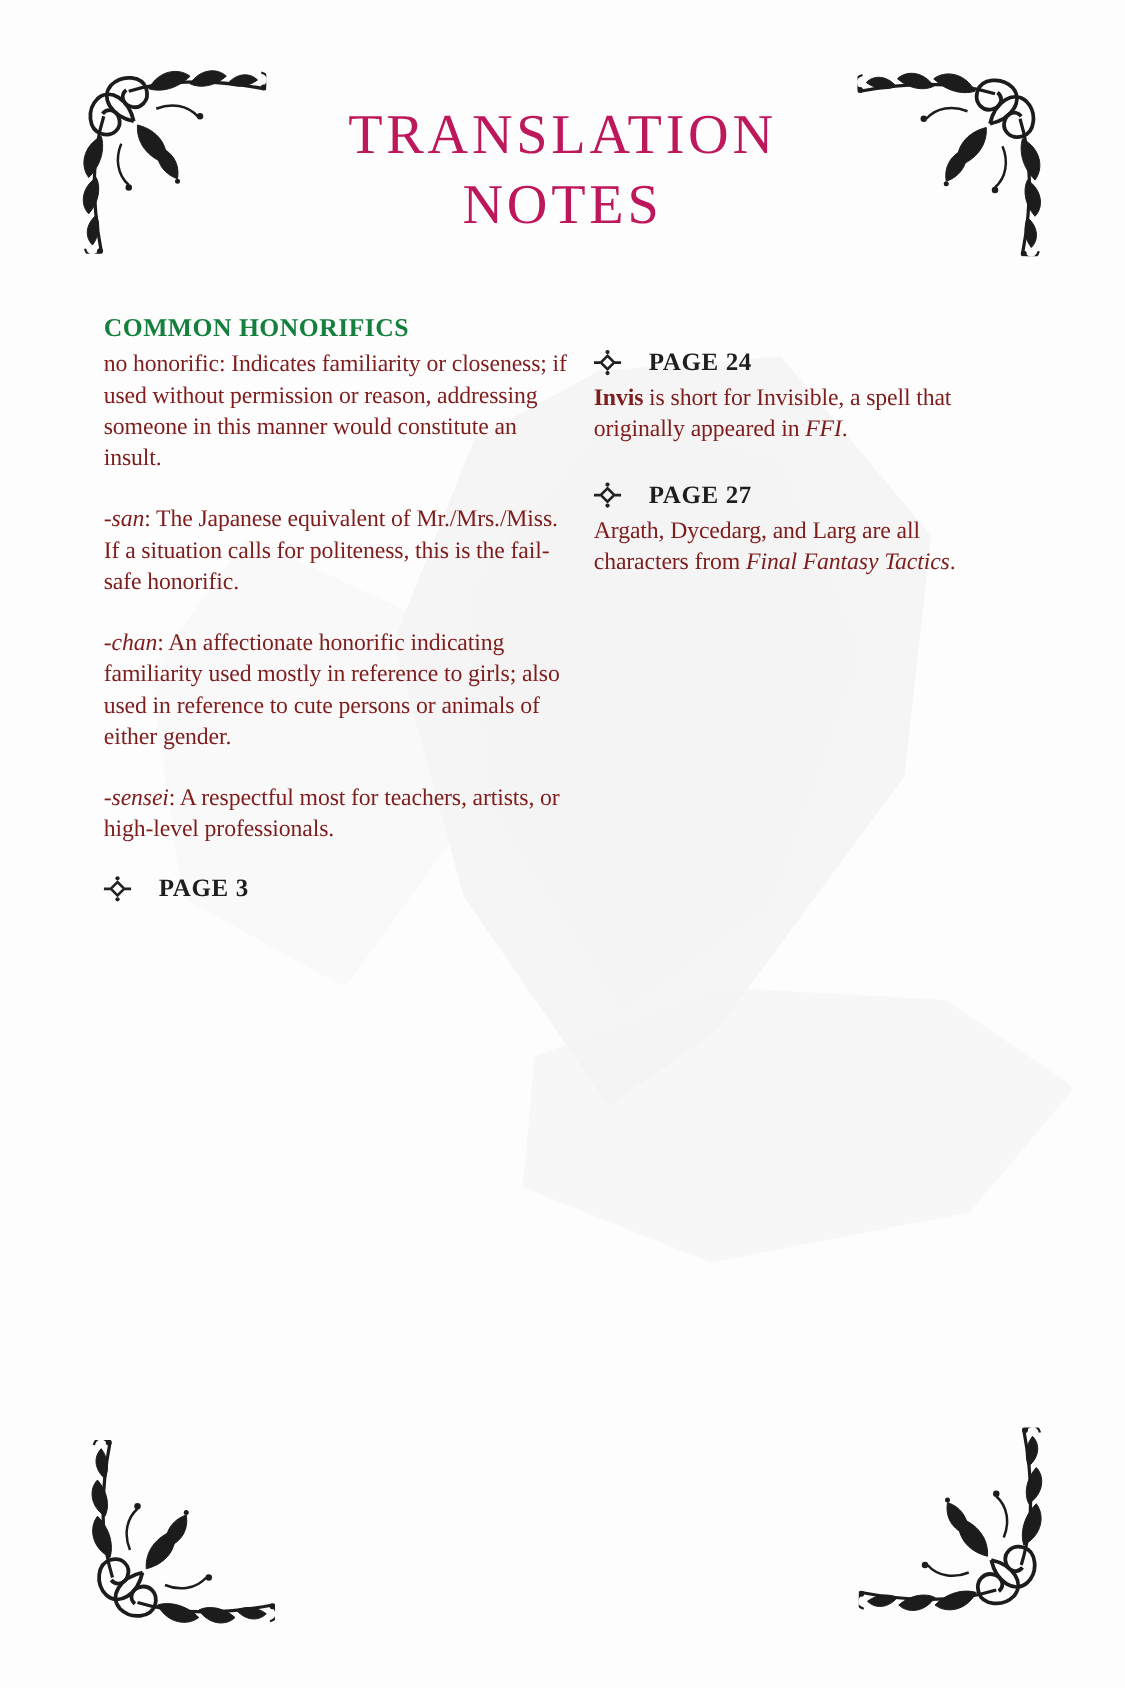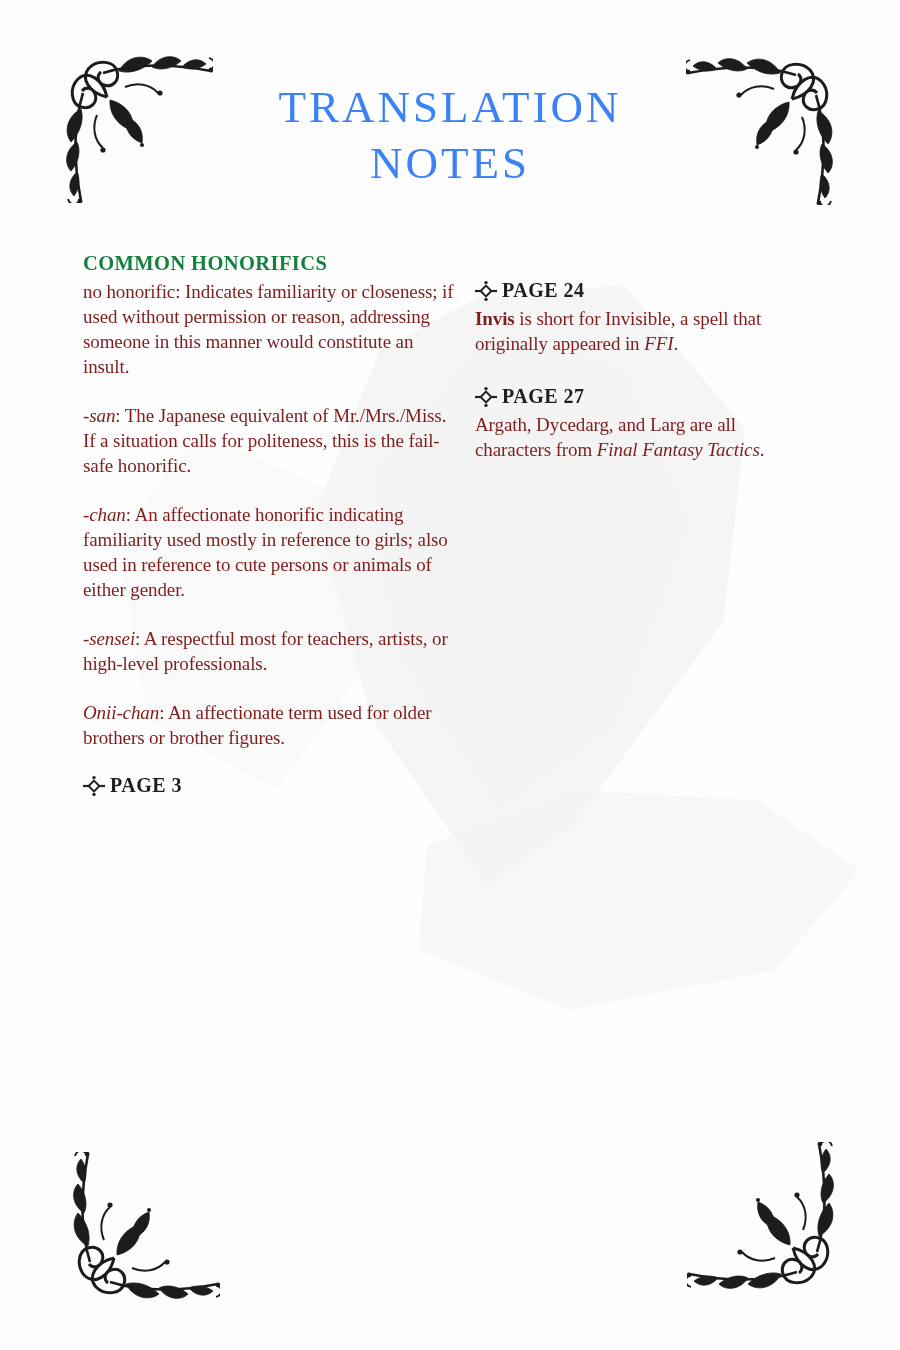--- a/index.html
+++ b/index.html
@@ -39,42 +39,42 @@
   .content{position:relative;z-index:1;}
   
   .corner{position:absolute;z-index:1;width:150px;height:150px;color:#1c1c1c;}
   .corner.tl{left:63px;top:53px;}
   .corner.tr{right:64px;top:55px;transform:scaleX(-1);}
   .corner.bl{left:70px;bottom:48px;transform:scaleY(-1);}
   .corner.br{right:63px;bottom:58px;transform:scale(-1,-1);}
   
   .title{
     position:absolute;left:0;right:0;top:80px;z-index:1;
-    text-align:center;color:#3b82f6;
+    text-align:center;color:#be185d;
     font-size:45px;line-height:1.24;letter-spacing:3px;
     font-weight:400;
   }
   
   .col{position:absolute;z-index:1;color:#343434;}
   .col-left{left:83px;top:252px;width:372px;}
   .col-right{left:475px;top:279px;width:336px;}
   .hono-heading{
     margin:0 0 4px 0;
     font-size:20.5px;font-weight:700;letter-spacing:.4px;color:#15803d;
   }
   p.entry,.note-body{
     margin:0 0 24px 0;
     font-size:19px;line-height:25px;letter-spacing:-.1px;color:#7f1d1d;
   }
   .term{font-style:italic;margin-top:32px;}
   .note{margin:0;}
   .col-left .note{margin-top:10px;}
   .note + .note{margin-top:29px;}
   .note-heading{
-    display:flex;align-items:flex-end;gap:5px;
+    display:flex;align-items:flex-start;gap:22px;
     margin:0 0 4px 0;
     font-size:20px;font-weight:700;letter-spacing:.5px;color:#1e1e1e;
   }
   .note-body{margin-bottom:0;}
   .note-body em{font-style:italic;}
   .note-body strong{font-weight:700;}
   .marker{flex:0 0 auto;}
 </style>
 </head>
 <body>
@@ -137,21 +137,20 @@
 
     <p class="entry"><span>no honorific</span><span>: Indicates familiarity or closeness; if used without permission or reason, addressing someone in this manner would constitute an insult.</span></p>
 
     <p class="entry"><span class="term">-san</span><span>: The Japanese equivalent of Mr./Mrs./Miss. If a situation calls for politeness, this is the fail-safe honorific.</span></p>
 
 
     <p class="entry"><span class="term">-chan</span><span>: An affectionate honorific indicating familiarity used mostly in reference to girls; also used in reference to cute persons or animals of either gender.</span></p>
 
     <p class="entry"><span class="term">-sensei</span><span>: A respectful most for teachers, artists, or high-level professionals.</span></p>
 
-    <p class="entry"><span class="term">Onii-chan</span><span>: An affectionate term used for older brothers or brother figures.</span></p>
 
     <div class="note">
       <h3 class="note-heading">
         <svg class="marker" width="22" height="22" viewBox="0 0 22 22">
           <g stroke="#222" fill="#222">
             <line x1="0" y1="11" x2="5" y2="11" stroke-width="2.2"></line>
             <line x1="17" y1="11" x2="22" y2="11" stroke-width="2.2"></line>
             <circle cx="11" cy="2.6" r="1.7" stroke="none"></circle>
             <circle cx="11" cy="19.4" r="1.7" stroke="none"></circle>
             <path d="M11 5.6 L16.4 11 L11 16.4 L5.6 11 Z" fill="none" stroke-width="2"></path>

